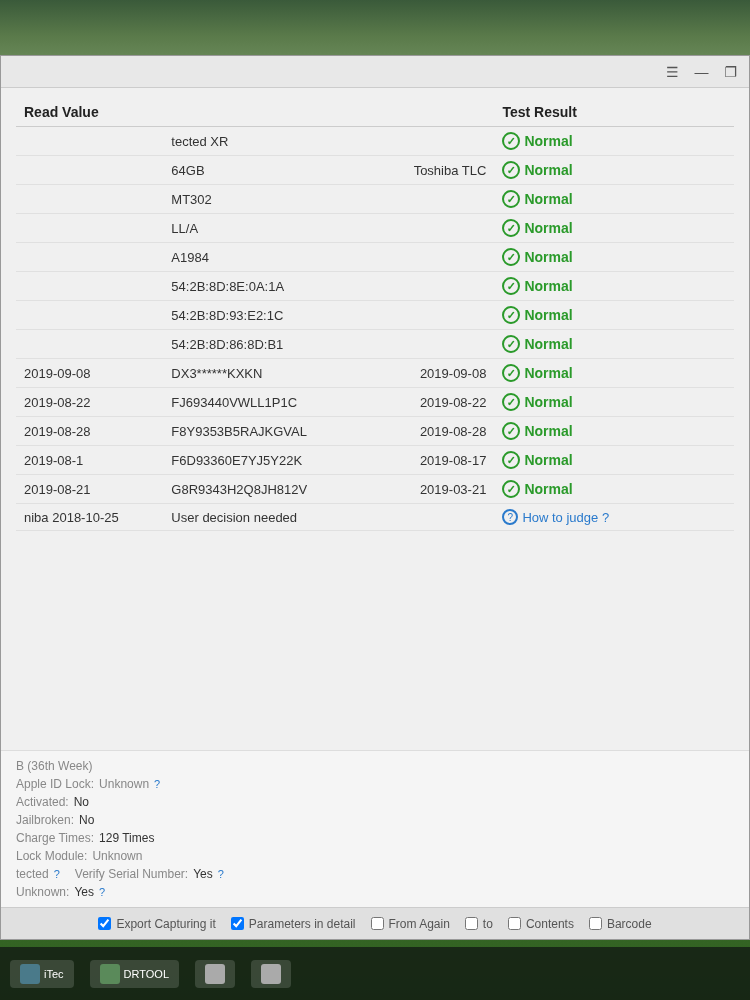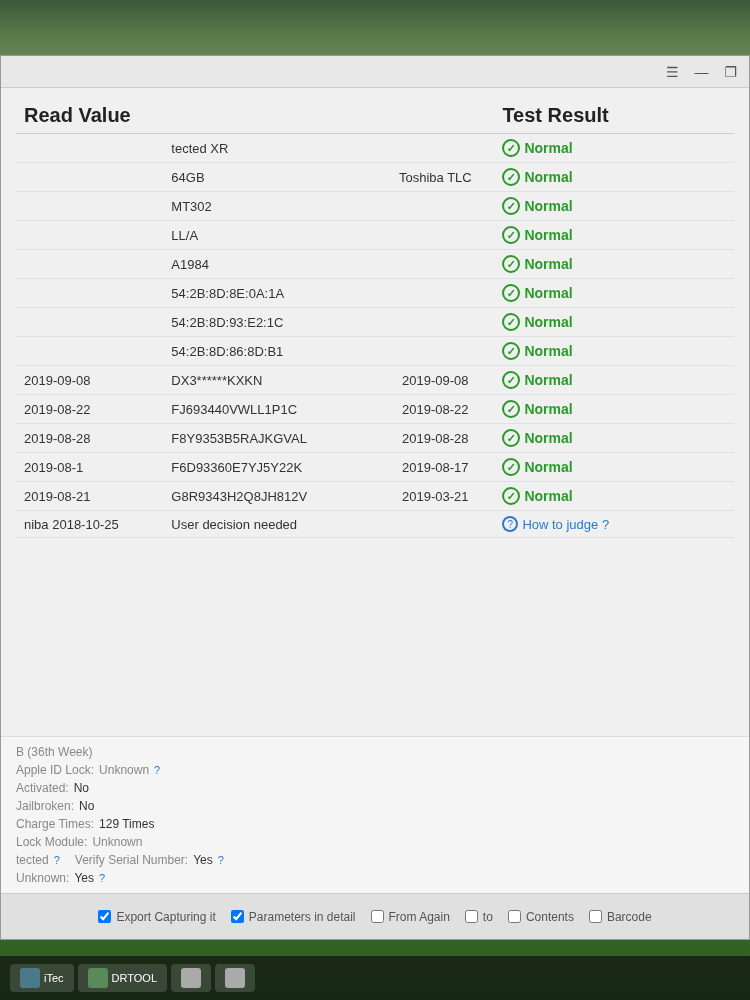--- a/index.html
+++ b/index.html
@@ -70,21 +70,21 @@
       position: relative;
     }
 
     
     .data-table {
       width: 100%;
       border-collapse: collapse;
     }
     .data-table thead th {
       font-weight: bold;
-      font-size: 20px;
+      font-size: 14px;
       color: #222;
       padding: 6px 8px;
       text-align: left;
       border-bottom: 1px solid #ccc;
     }
     .data-table thead th.result-col {
       text-align: left;
       min-width: 180px;
     }
     .data-table tbody tr {
@@ -100,21 +100,21 @@
       color: #666;
       font-size: 12px;
       min-width: 80px;
     }
     .read-val {
       min-width: 160px;
     }
     .storage-info {
       color: #888;
       font-size: 11px;
-      text-align: center;
+      text-align: right;
       padding-right: 10px;
     }
     .result-col {
       text-align: left;
     }
     .result-normal {
       color: #2a9a2a;
       font-weight: bold;
       font-size: 14px;
       display: flex;
@@ -181,21 +181,21 @@
     .info-unknown {
       color: #888;
     }
     .info-question {
       color: #2a7acc;
       font-size: 11px;
     }
 
     
     .bottom-toolbar {
-      height: 46px;
+      height: 32px;
       background: #e0e0e0;
       border-top: 1px solid #ccc;
       display: flex;
       align-items: center;
       justify-content: center;
       gap: 15px;
       flex-shrink: 0;
       font-size: 12px;
       color: #555;
     }
@@ -206,27 +206,27 @@
       cursor: pointer;
     }
     .toolbar-item input[type=checkbox] {
       margin-right: 2px;
     }
 
     
     .taskbar {
       position: absolute;
       bottom: 0; left: 0; right: 0;
-      height: 44px;
+      height: 53px;
       background: rgba(20,30,20,0.85);
       z-index: 20;
       display: flex;
       align-items: center;
       padding: 0 10px;
-      gap: 4px;
+      gap: 16px;
     }
     .taskbar-item {
       background: rgba(255,255,255,0.15);
       border-radius: 4px;
       padding: 4px 10px;
       color: white;
       font-size: 11px;
       display: flex;
       align-items: center;
       gap: 4px;

